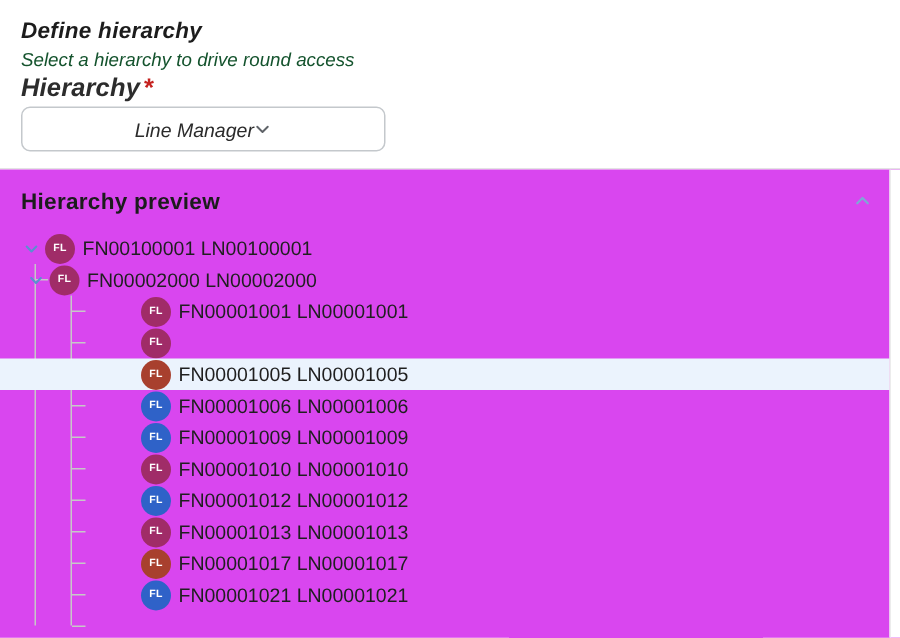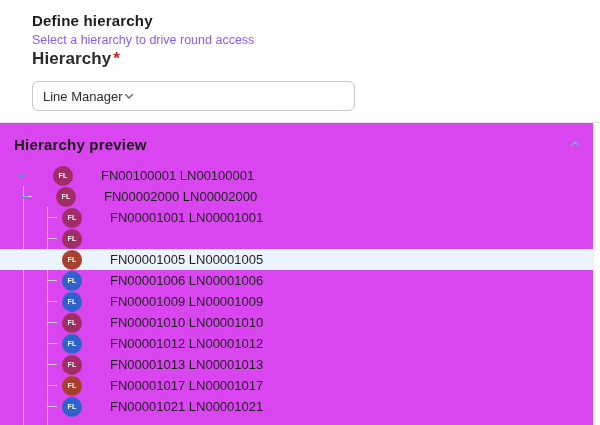--- a/index.html
+++ b/index.html
@@ -5,37 +5,37 @@
   * { box-sizing: border-box; margin: 0; padding: 0; }
   html, body { width: 600px; height: 425px; overflow: hidden; }
   body {
     font-family: "Liberation Sans", sans-serif;
     background: #ffffff;
     color: #1e1e1e;
     position: relative;
   }
 
   
-  .top-section { padding: 11px 16px 0 32px; background: #fff; }
+  .top-section { padding: 11px 16px 0 14px; background: #fff; font-style: italic; }
   .page-title {
     font-size: 15px; line-height: 19px; font-weight: 700;
     color: #1c1c1c; letter-spacing: 0.2px;
   }
   .subtitle {
-    margin-top: 2px; font-size: 12.5px; line-height: 16px; color: #8b5cf6;
+    margin-top: 2px; font-size: 12.5px; line-height: 16px; color: #14532d;
   }
   .field-label {
     margin-top: 4px; font-size: 17px; line-height: 14px;
     font-weight: 700; color: #2c2c2c; letter-spacing: 0.1px;
   }
   .required-marker { color: #c5221f; margin-left: 2px; font-weight: 700; }
   .select-box {
-    margin-top: 15px; width: 323px; height: 30px;
+    margin-top: 5px; width: 243px; height: 30px;
     border: 1px solid #c4c8cc; border-radius: 6px; background: #fff;
-    display: flex; align-items: center; justify-content: flex-start;
+    display: flex; align-items: center; justify-content: center;
     padding: 0 10px; cursor: pointer;
   }
   .select-value { font-size: 13px; color: #2b2b2b; }
   .select-box svg { display: block; }
 
   .divider { margin-top: 11px; height: 1px; background: #e3e3e3; }
 
   
   .preview-section {
     position: relative; height: 313px; background: #d946ef; overflow: hidden;
@@ -51,25 +51,25 @@
   .preview-title {
     font-size: 15px; line-height: 19px; font-weight: 700;
     color: #1c1c1c; letter-spacing: 0.2px;
   }
   .collapse-btn { cursor: pointer; margin-top: 2px; line-height: 0; }
 
   
   .tree { position: relative; margin-top: 11px; margin-right: 7px; }
   .tree-row {
     height: 21px; display: flex; align-items: center;
-    font-size: 13px; color: #1f1f1f; cursor: pointer; position: relative; z-index: 2; gap: 23px;
+    font-size: 13px; color: #1f1f1f; cursor: pointer; position: relative; z-index: 2;
   }
   .tree-row.level-1 { padding-left: 14px; }
   .tree-row.level-2 { padding-left: 17px; }
-  .tree-row.level-3 { padding-left: 62px; }
+  .tree-row.level-3 { padding-left: 94px; }
   .tree-row.selected { background: #ebf3fd; }
   .twisty {
     width: 14px; height: 14px; margin-right: 2px; flex: 0 0 auto;
     display: flex; align-items: center; justify-content: center; cursor: pointer;
   }
   .avatar {
     width: 20px; height: 20px; border-radius: 50%; flex: 0 0 auto;
     display: flex; align-items: center; justify-content: center;
     color: #fff; font-size: 7px; font-weight: 700; letter-spacing: 0.3px;
   }

